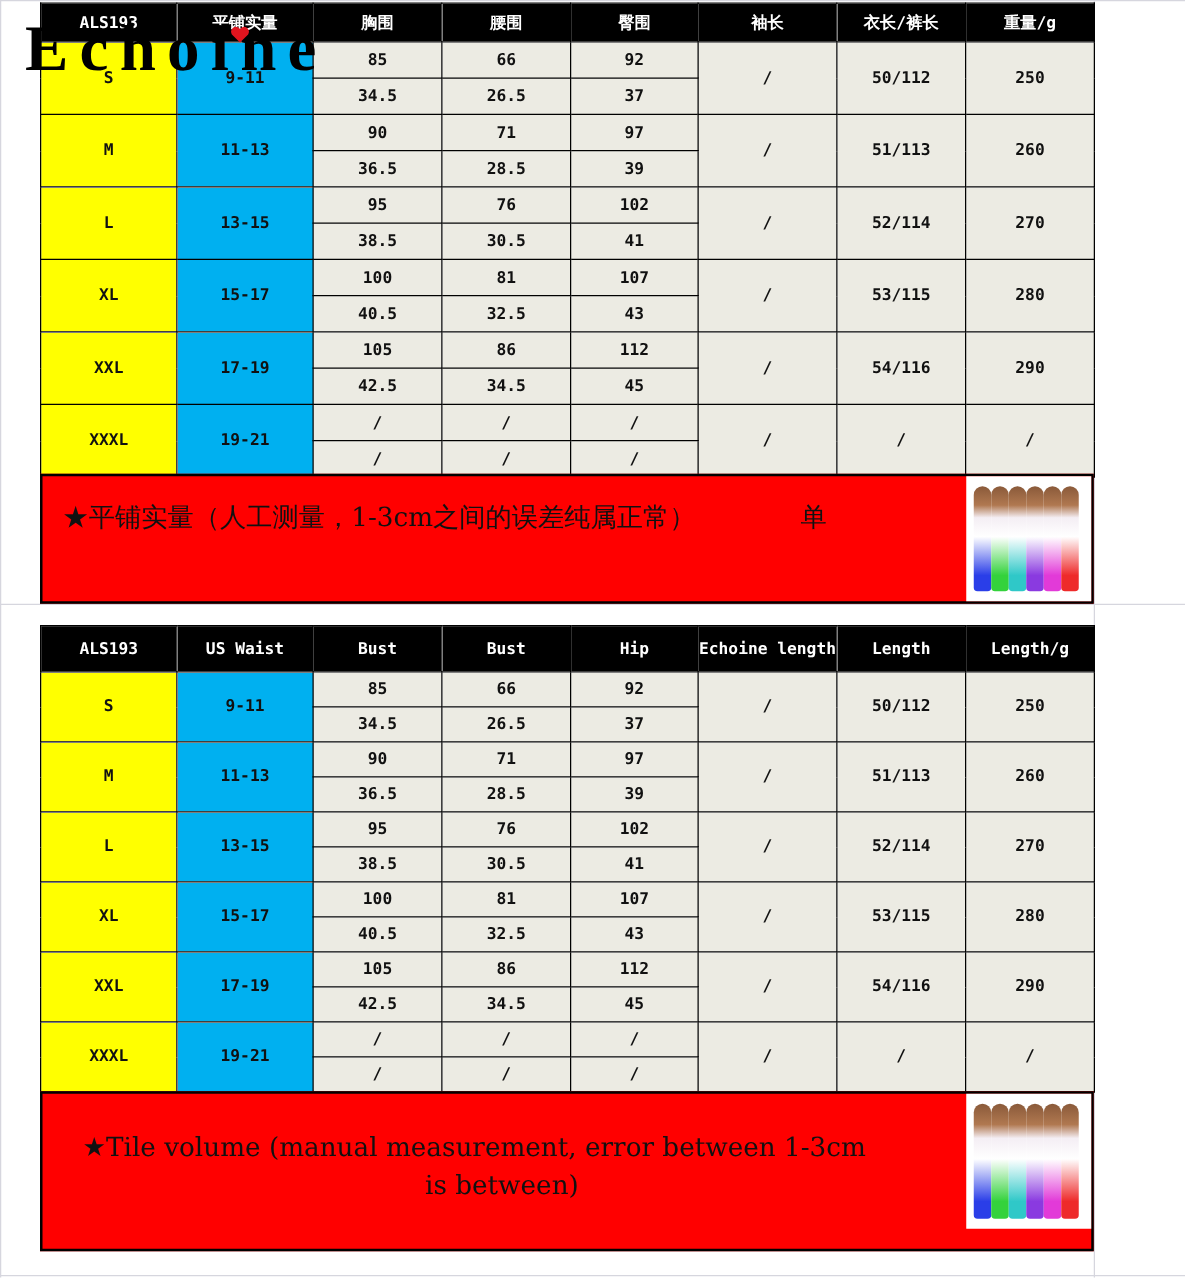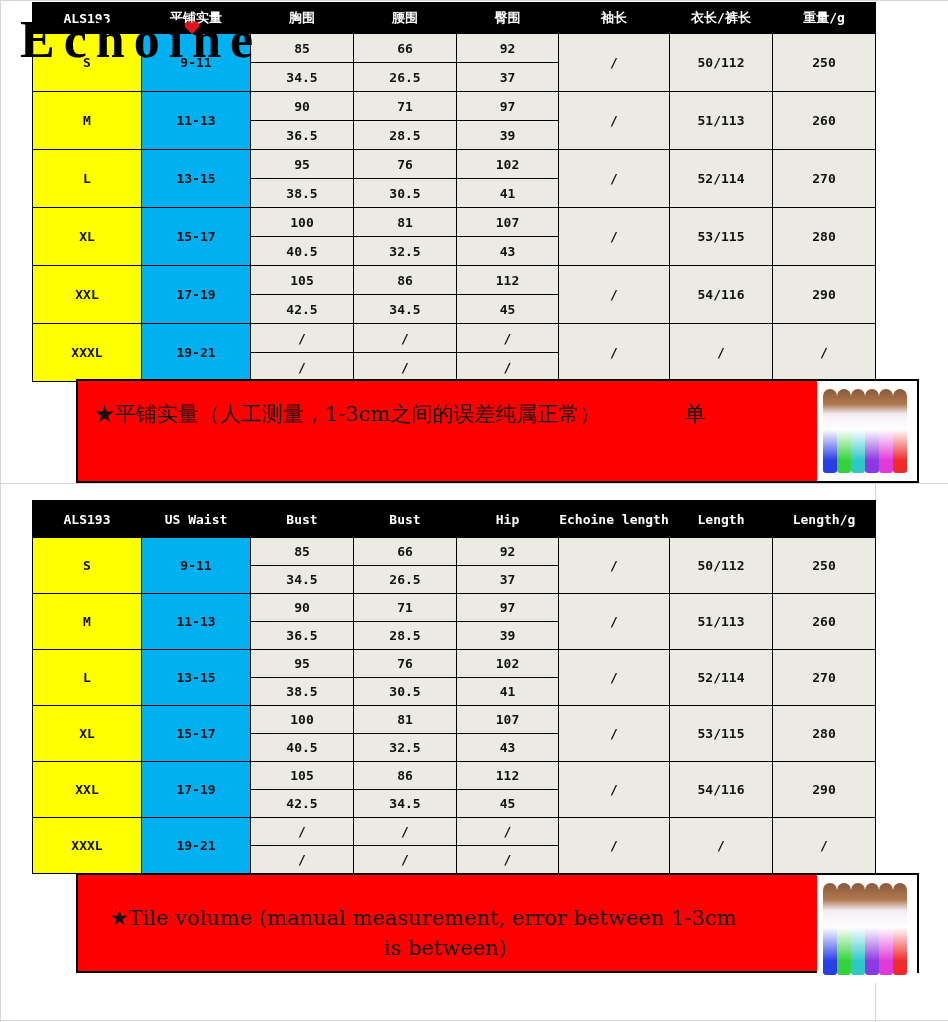--- a/index.html
+++ b/index.html
@@ -7,21 +7,21 @@
   .frame-line-v { position:absolute; top:0; width:1px; height:1022px; background:#d6d6de; }
   .frame-line-h { position:absolute; left:0; height:1px; width:948px; background:#d6d6de; }
 
   .sheet { position:absolute; left:32px; width:843px; }
   table.size { border-collapse:collapse; table-layout:fixed; width:843px; }
   table.size td, table.size th { border:1px solid #000; padding:0; text-align:center; vertical-align:middle; font-size:13px; font-weight:bold; color:#111; overflow:hidden; white-space:nowrap; }
   table.size th { background:#000; color:#fff; font-weight:bold; font-size:13px; border-color:#000; }
   td.size-cell { background:#ffff00; }
   td.us-cell { background:#00b0f0; }
   td.val { background:#ecebe3; }
-  .banner { position:absolute; left:0; width:843px; background:#ff0000; border:2px solid #000; box-sizing:border-box;margin-left:44px; }
+  .banner { position:absolute; left:0; width:843px; background:#ff0000; border:2px solid #000; box-sizing:border-box; }
   .banner-text { position:absolute; left:0; top:0; color:#111; font-family:"DejaVu Serif","Liberation Serif",serif; }
   .thumb { position:absolute; right:0; top:0; background:#fff; overflow:hidden; }
   .fig { position:absolute; width:14px; border-radius:7px 7px 3px 3px; }
   .logo { position:absolute; left:20px; top:14px; font-family:Liberation Serif, serif; font-weight:bold; font-size:52px; letter-spacing:9px; color:#000; line-height:1; }
   .heart { position:absolute; left:184px; top:21px; width:16px; height:14px; }
 </style>
 </head>
 <body>
 
 <div class="frame-line-v" style="left:0;"></div>
@@ -279,21 +279,21 @@
           <td rowspan="2" class="val">/</td>
           <td rowspan="2" class="val">/</td>
         </tr>
         <tr style="height: 28px;">
           <td class="val">/</td>
           <td class="val">/</td>
           <td class="val">/</td>
         </tr>
       </tbody>
   </table>
-  <div class="banner" style="top:373px; height:100px;">
+  <div class="banner" style="top:373px; height:128px;">
     <div class="banner-text" style="left:32px; top:28px; font-size:21px; line-height:30px; width:720px;">
       <div>★Tile volume (manual measurement, error between 1-3cm</div>
       <div style="padding-left:274px;">is between)</div>
     </div>
     <div class="thumb" style="width:100px; height:108px;">
       <div class="figs">
           <div class="fig" style="left: 6px; top: 8px; height: 92px; background: linear-gradient(rgb(138, 90, 58) 0%, rgb(176, 120, 80) 18%, rgb(244, 238, 244) 30%, rgb(255, 255, 255) 48%, rgb(42, 62, 232) 85%, rgb(42, 62, 232) 100%);"></div>
           <div class="fig" style="left: 20px; top: 8px; height: 92px; background: linear-gradient(rgb(138, 90, 58) 0%, rgb(176, 120, 80) 18%, rgb(244, 238, 244) 30%, rgb(255, 255, 255) 48%, rgb(52, 210, 60) 85%, rgb(52, 210, 60) 100%);"></div>
           <div class="fig" style="left: 34px; top: 8px; height: 92px; background: linear-gradient(rgb(138, 90, 58) 0%, rgb(176, 120, 80) 18%, rgb(244, 238, 244) 30%, rgb(255, 255, 255) 48%, rgb(47, 200, 200) 85%, rgb(47, 200, 200) 100%);"></div>
           <div class="fig" style="left: 48px; top: 8px; height: 92px; background: linear-gradient(rgb(138, 90, 58) 0%, rgb(176, 120, 80) 18%, rgb(244, 238, 244) 30%, rgb(255, 255, 255) 48%, rgb(138, 58, 224) 85%, rgb(138, 58, 224) 100%);"></div>

